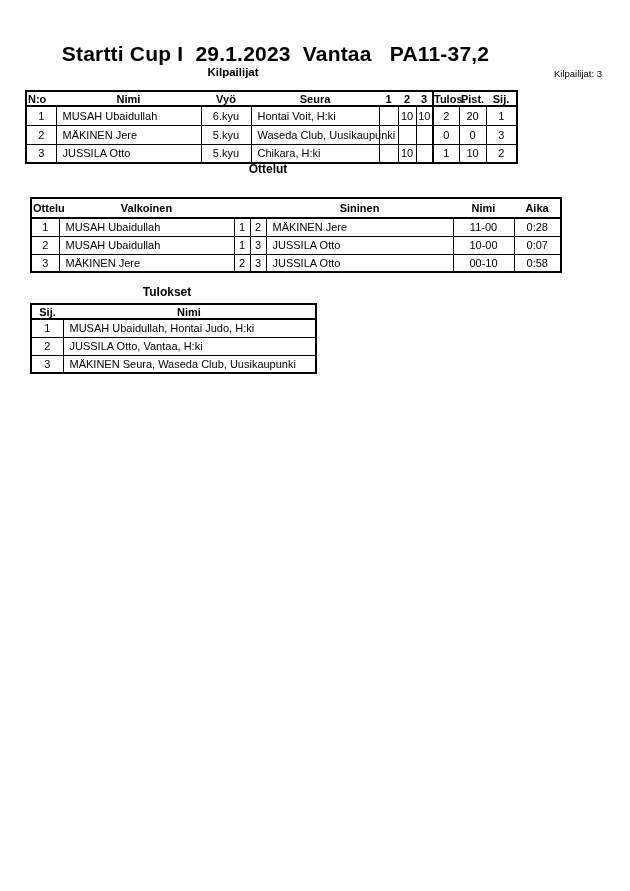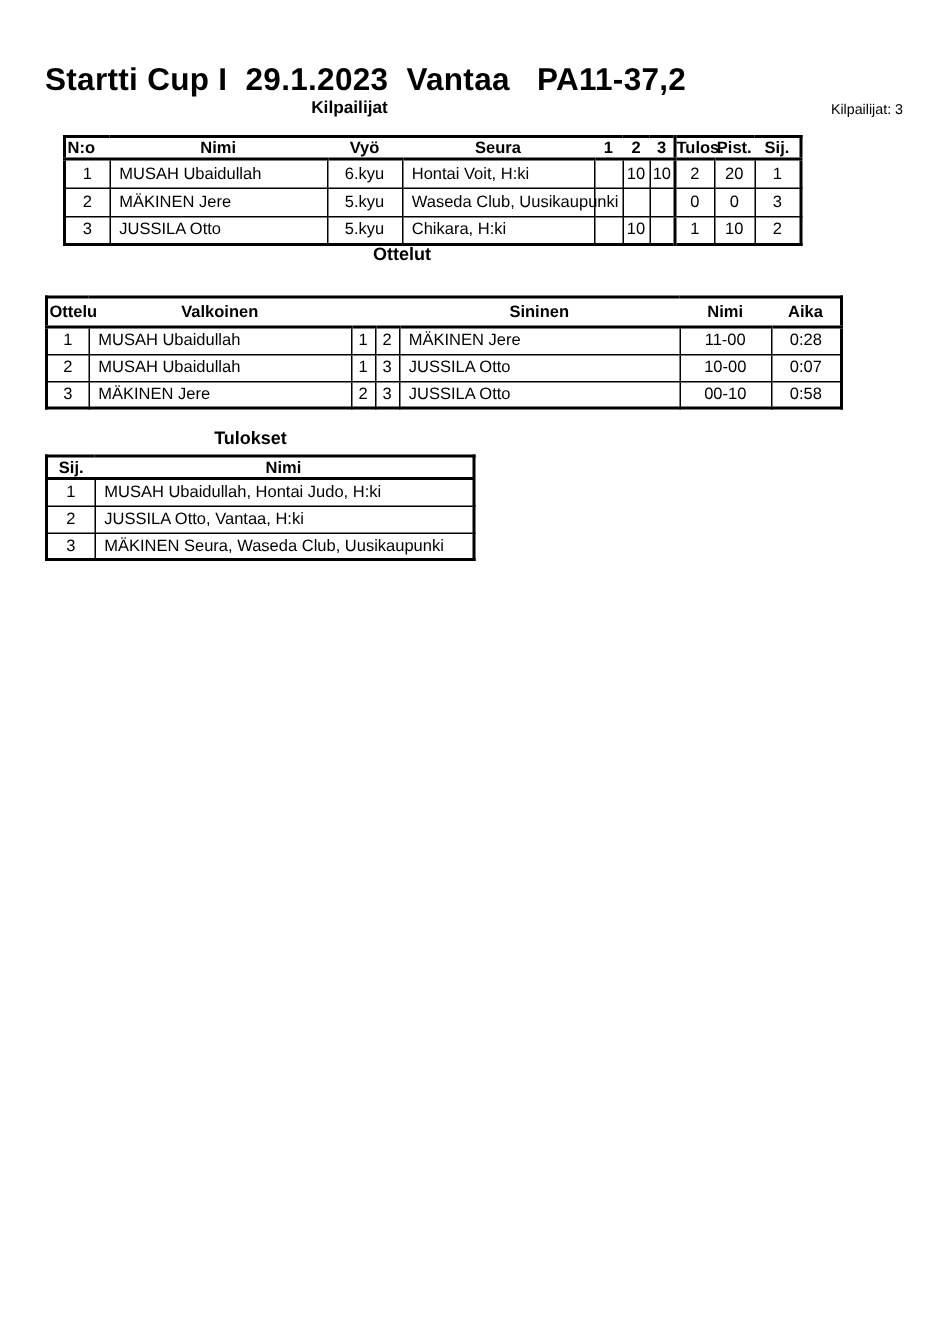--- a/index.html
+++ b/index.html
@@ -3,21 +3,21 @@
 <meta charset="utf-8">
 <style>
   html,body { margin:0; padding:0; background:#ffffff; }
   .page {
     position:relative; width:630px; height:891px; background:#ffffff;
     font-family:"Liberation Sans", sans-serif; color:#000;
     overflow:hidden;
   }
   .doc-title {
     position:absolute; left:30px; top:42px; width:491px;
-    font-weight:bold; font-size:21px;
+    text-align:center; font-weight:bold; font-size:21px;
     white-space:pre; letter-spacing:0.2px;
   }
   .sub-kilpailijat {
     position:absolute; left:233px; top:66px; transform:translateX(-50%);
     font-weight:bold; font-size:11.5px; white-space:nowrap;
   }
   .count-label {
     position:absolute; right:28px; top:68px; font-size:9.5px; white-space:nowrap;
   }
   .sec-title {
@@ -35,21 +35,21 @@
     border:1px solid #000; font-size:11px; padding:0;
     white-space:nowrap; text-align:center; vertical-align:middle;
     overflow:visible;
   }
   table.sheet td.l { text-align:left; padding-left:6px;margin-left:40px; }
   table.sheet tr.hdr td {
     border:none; border-bottom:2px solid #000; font-weight:bold;
   }
   table.sheet tr.hdr td.hl { text-align:left; padding-left:1px; }
 
-  #t1 { left:42px; top:90px;  width:491px; }
+  #t1 { left:25px; top:90px;  width:491px; }
   #t2 { left:30px; top:197px; width:530px; }
   #t3 { left:30px; top:303px; width:285px; }
 
   #t1 tr { height:19px; }  #t1 tr.hdr { height:15px; }
   #t2 tr { height:18px; }  #t2 tr.hdr { height:20px; }
   #t3 tr { height:18px; }  #t3 tr.hdr { height:15px; }
 
   
   #t1 td.tl, #t1 tr.hdr td.tl { border-left:2px solid #000; }
 </style>

